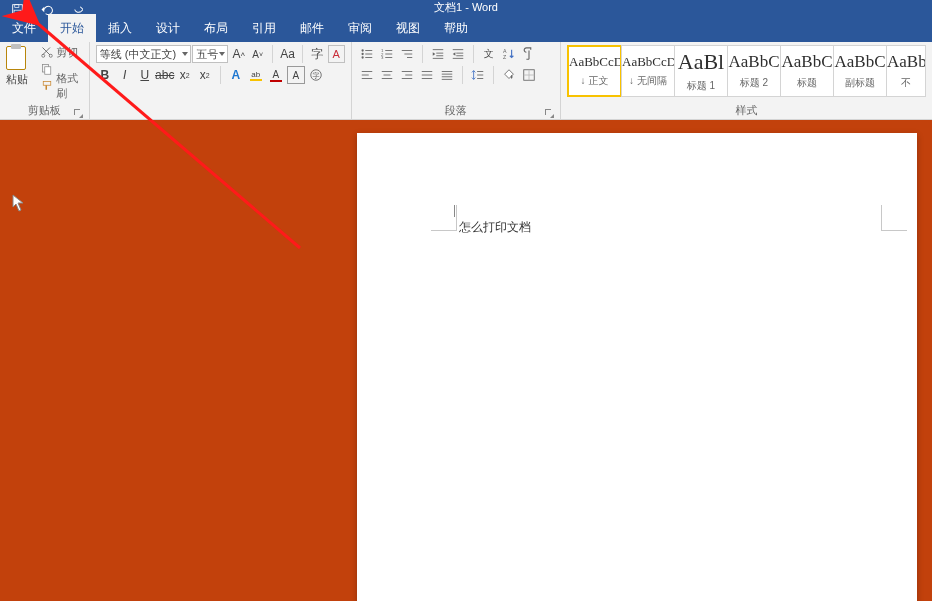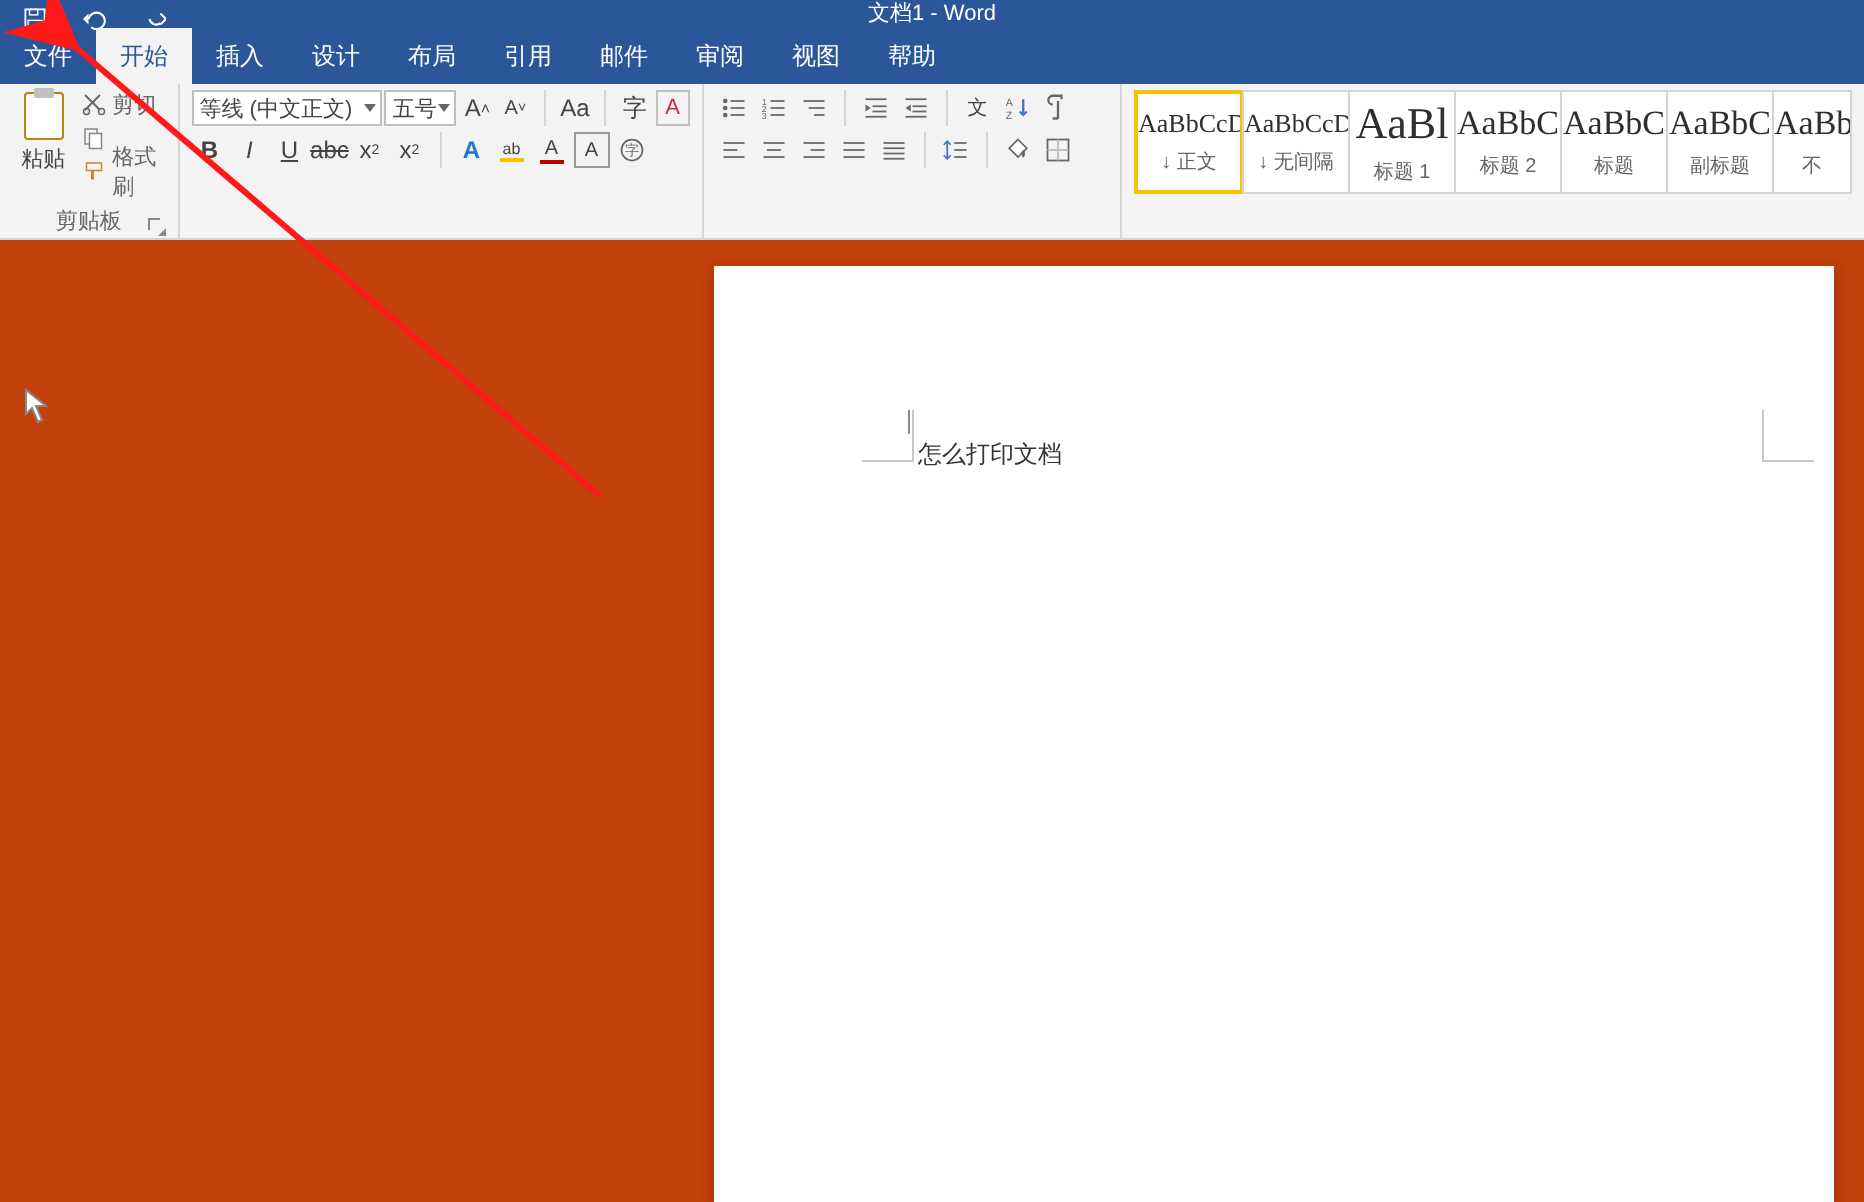--- a/index.html
+++ b/index.html
@@ -56,21 +56,21 @@
   }
   .icon-btn {
     width:18px; height:18px; border:1px solid transparent; display:inline-flex;
     align-items:center; justify-content:center; color:#444; font-size:12px;
   }
   .sep-v { width:1px; background:#d4d4d4; margin:0 4px; height:18px; align-self:center;}
   .row { display:flex; align-items:center; gap:2px; }
 
   
   .paste-big {
-    width:36px; height:42px; display:flex; flex-direction:column; align-items:center;
+    width:36px; height:42px; display:flex; flex-direction:column; align-items:flex-start;
     justify-content:center; gap:2px; cursor:pointer;
   }
   .paste-big .board {
     width:20px; height:24px; border:1px solid #b8860b; border-radius:2px;
     background:#ffffff; position:relative;
   }
   .paste-big .board::before{
     content:""; position:absolute; left:4px; top:-3px; width:10px; height:5px;
     background:#c0c0c0; border-radius:1px;
   }
@@ -378,20 +378,24 @@
           </svg>
       </span>
       <span class="icon-btn">
         <svg width="14" height="14" viewBox="0 0 16 16">
             <rect x="2" y="2" width="12" height="12" fill="none" stroke="#666"></rect>
             <line x1="2" y1="8" x2="14" y2="8" stroke="#bbb"></line>
             <line x1="8" y1="2" x2="8" y2="14" stroke="#bbb"></line>
           </svg>
       </span>
     </div>
+    <div class="group-label">
+      <span>段落</span>
+      <span class="launcher"></span>
+    </div>
   </div>
 
   <div class="group" style="flex:1; border-right:none;">
     <div class="styles-scroll">
       <div class="style-tile selected">
         <span class="sample">AaBbCcDc</span>
         <span class="nm">↓ 正文</span>
       </div>
       <div class="style-tile">
         <span class="sample">AaBbCcDc</span>
@@ -410,20 +414,23 @@
         <span class="nm">标题</span>
       </div>
       <div class="style-tile">
         <span class="sample" style="font-size:17px;">AaBbC</span>
         <span class="nm">副标题</span>
       </div>
       <div class="style-tile" style="width:40px;">
         <span class="sample" style="font-size:17px;">AaBbC</span>
         <span class="nm">不</span>
       </div>
+    </div>
+    <div class="group-label">
+      <span>样式</span>
     </div>
   </div>
 </div>
 
 <div class="workspace">
   <span class="format-cursor">
     <svg width="14" height="18" viewBox="0 0 14 18">
         <path d="M1 1l0 12 3-3 3 7 2-1-3-7h5z" fill="#fff" stroke="#888" stroke-width="1"></path>
       </svg>
   </span>

